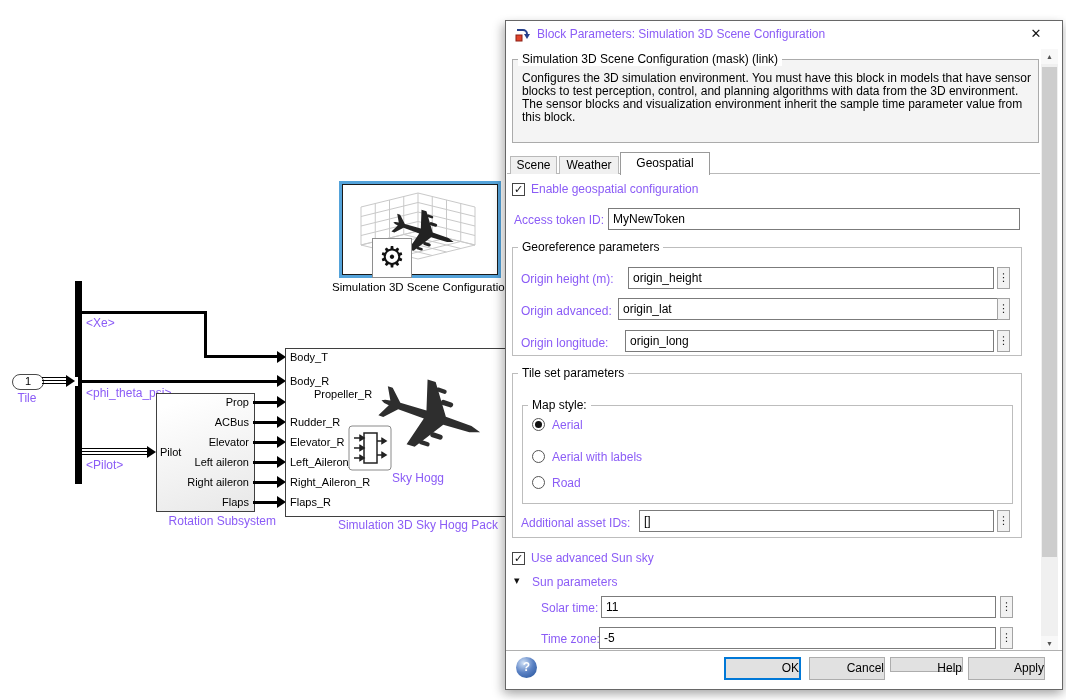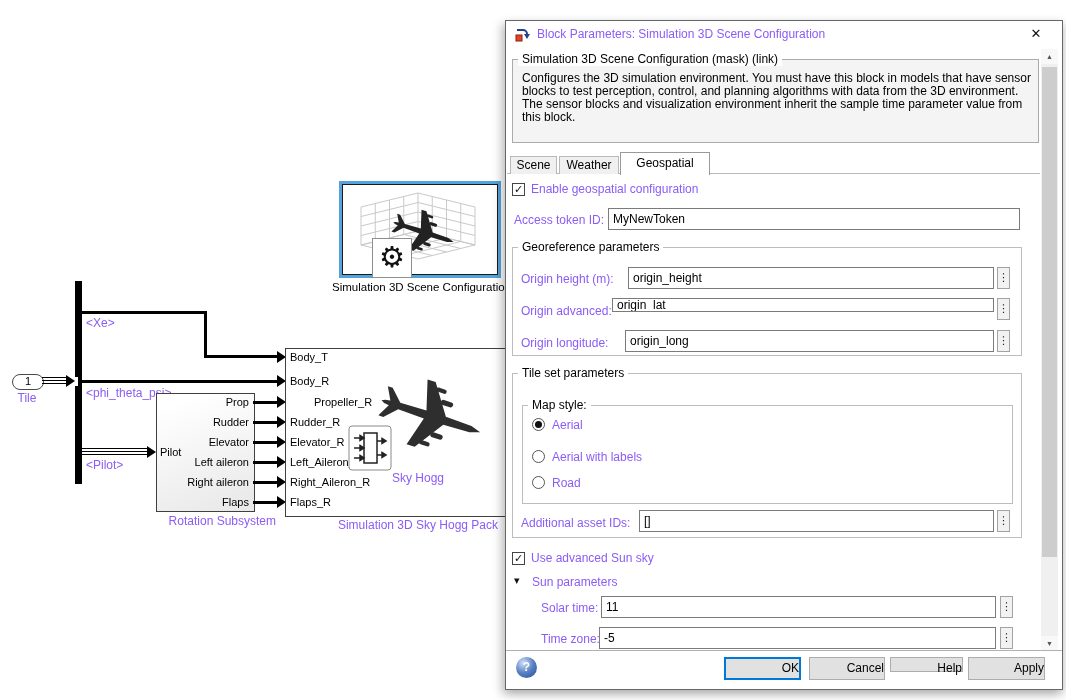--- a/index.html
+++ b/index.html
@@ -57,21 +57,21 @@
 
   <div class="busline" style="left:82px;top:448px;width:65px;"></div>
   <div class="busline" style="left:82px;top:451px;width:65px;"></div>
   <div class="busline" style="left:82px;top:454px;width:65px;"></div>
   <div class="ah" style="left:147px;top:446px;"></div>
   <div class="lbl" style="left:86px;top:458px;">&lt;Pilot&gt;</div>
 
   <div class="blockface" style="left:156px;top:393px;width:97px;height:117px;background:linear-gradient(160deg,#ffffff 10%,#e9e9e9 95%);"></div>
   <div class="lbl11" style="left:160px;top:446px;">Pilot</div>
   <div class="lbl11" style="left:149px;top:396px;width:100px;text-align:right;">Prop</div>
-  <div class="lbl11" style="left:149px;top:416px;width:100px;text-align:right;">Rudder</div>
+  <div class="lbl11" style="left:149px;top:416px;width:100px;text-align:right;">ACBus</div>
   <div class="lbl11" style="left:149px;top:436px;width:100px;text-align:right;">Elevator</div>
   <div class="lbl11" style="left:149px;top:456px;width:100px;text-align:right;">Left aileron</div>
   <div class="lbl11" style="left:149px;top:476px;width:100px;text-align:right;">Right aileron</div>
   <div class="lbl11" style="left:149px;top:496px;width:100px;text-align:right;">Flaps</div>
   <div class="lbl" style="left:158px;top:514px;width:118px;text-align:right;">Rotation Subsystem</div>
 
   <div class="wire" style="left:253px;top:401px;width:24px;height:3px;"></div>
   <div class="ah" style="left:277px;top:396px;"></div>
   <div class="wire" style="left:253px;top:421px;width:24px;height:3px;"></div>
   <div class="ah" style="left:277px;top:416px;"></div>
@@ -80,21 +80,21 @@
   <div class="wire" style="left:253px;top:461px;width:24px;height:3px;"></div>
   <div class="ah" style="left:277px;top:456px;"></div>
   <div class="wire" style="left:253px;top:481px;width:24px;height:3px;"></div>
   <div class="ah" style="left:277px;top:476px;"></div>
   <div class="wire" style="left:253px;top:501px;width:24px;height:3px;"></div>
   <div class="ah" style="left:277px;top:496px;"></div>
 
   <div class="blockface" style="left:285px;top:348px;width:266px;height:167px;"></div>
   <div class="lbl11" style="left:290px;top:351px;">Body_T</div>
   <div class="lbl11" style="left:290px;top:375px;">Body_R</div>
-  <div class="lbl11" style="left:290px;top:396px;padding-left:24px;">Propeller_R</div>
+  <div class="lbl11" style="left:290px;top:388px;padding-left:24px;">Propeller_R</div>
   <div class="lbl11" style="left:290px;top:416px;">Rudder_R</div>
   <div class="lbl11" style="left:290px;top:436px;">Elevator_R</div>
   <div class="lbl11" style="left:290px;top:456px;">Left_Aileron_R</div>
   <div class="lbl11" style="left:290px;top:476px;">Right_Aileron_R</div>
   <div class="lbl11" style="left:290px;top:496px;">Flaps_R</div>
 
   <svg class="a" style="left:285px;top:348px;" width="220" height="167" viewBox="0 0 220 167">
     <g transform="translate(145,68) rotate(18) scale(0.85)" fill="#2e2e2e">
       <path d="M62 0 L50 -4 L18 -5 L-6 -40 L-16 -40 L-6 -5 L-38 -4 L-52 -18 L-58 -18 L-50 -3 L-56 -2 L-60 0 L-56 2 L-50 3 L-58 18 L-52 18 L-38 4 L-6 5 L-16 40 L-6 40 L18 5 L50 4 Z"></path>
       <rect x="7" y="-23" width="15" height="6" rx="3"></rect>
@@ -178,21 +178,21 @@
     <input class="field" readonly="" style="left: 102px; top: 187px; width: 412px; height: 22px;" value="MyNewToken">
 
     <div class="frame" style="left:6px;top:226px;width:510px;height:109px;"></div>
     <div class="frame-label" style="left:12px;top:219px;">Georeference parameters</div>
 
     <div class="lbl" style="left:15px;top:251px;">Origin height (m):</div>
     <input class="field" readonly="" style="left: 122px; top: 246px; width: 366px; height: 22px;" value="origin_height">
     <div class="dots" style="left:491px;top:246px;">⋮</div>
 
     <div class="lbl" style="left:15px;top:283px;">Origin advanced:</div>
-    <input class="field" readonly="" style="left: 106px; top: 277px; width: 382px; height: 14px;" value="origin_lat">
+    <input class="field" readonly="" style="left: 112px; top: 277px; width: 382px; height: 22px;" value="origin_lat">
     <div class="dots" style="left:491px;top:277px;">⋮</div>
 
     <div class="lbl" style="left:15px;top:315px;">Origin longitude:</div>
     <input class="field" readonly="" style="left: 119px; top: 309px; width: 369px; height: 22px;" value="origin_long">
     <div class="dots" style="left:491px;top:309px;">⋮</div>
 
     <div class="frame" style="left:6px;top:352px;width:510px;height:165px;"></div>
     <div class="frame-label" style="left:12px;top:345px;">Tile set parameters</div>
 
     <div class="frame" style="left:16px;top:384px;width:491px;height:99px;"></div>

